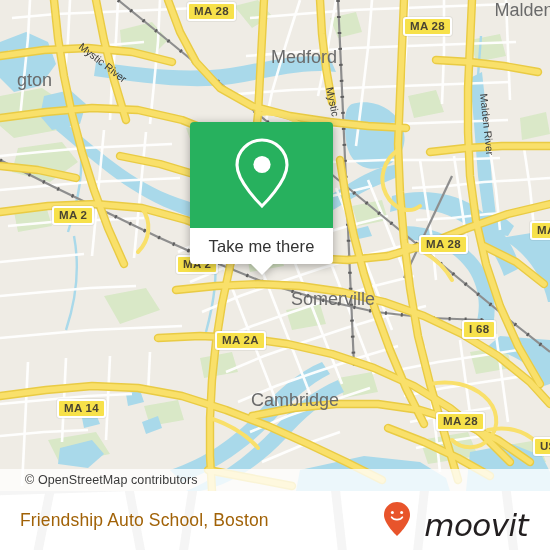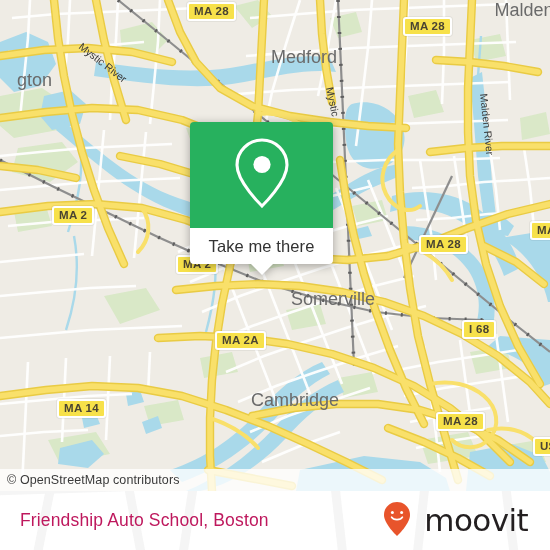--- a/index.html
+++ b/index.html
@@ -19,21 +19,21 @@
   }
   .map-canvas{position:absolute;left:0;top:0;width:550px;height:491px;}
   .map-canvas svg{display:block;}
 
   
   .attrib{
     position:absolute;left:0;bottom:0;width:100%;
     background:rgba(255,255,255,0.78);
     height:22px;line-height:22px;
     font-size:12.5px;color:#3a3a3a;
-    padding-left:7px;box-sizing:border-box;
+    padding-left:25px;box-sizing:border-box;
     letter-spacing:.1px;
     white-space:nowrap;
   }
 
   
   .popup{
     position:absolute;left:190px;top:122px;width:143px;
     filter:drop-shadow(0 2px 5px rgba(0,0,0,.32));
   }
   .popup-head{
@@ -70,23 +70,23 @@
     background:#ffffff;
     overflow:hidden;
   }
   .footer-wm{position:absolute;left:0;top:-40px;width:550px;height:140px;opacity:.55;}
   .footer-row{
     position:absolute;left:0;top:0;width:100%;height:100%;
     display:flex;align-items:center;justify-content:space-between;
     padding:0 22px 0 20px;box-sizing:border-box;
   }
   .footer-title{
-    font-size:17.5px;color:#be185d;letter-spacing:.15px;white-space:nowrap;
-  }
-  .brand{display:flex;align-items:center;gap:13px;}
+    font-size:17.5px;color:#a16207;letter-spacing:.15px;white-space:nowrap;
+  }
+  .brand{display:flex;align-items:flex-end;gap:13px;font-style:italic;}
   .brand-word{
     font-size:31px;color:#231f20;letter-spacing:-0.6px;
     font-weight:400;line-height:1;
     font-family:"DejaVu Sans","Liberation Sans",sans-serif;
   }
 </style>
 </head>
 <body>
 
 <div class="screen">

